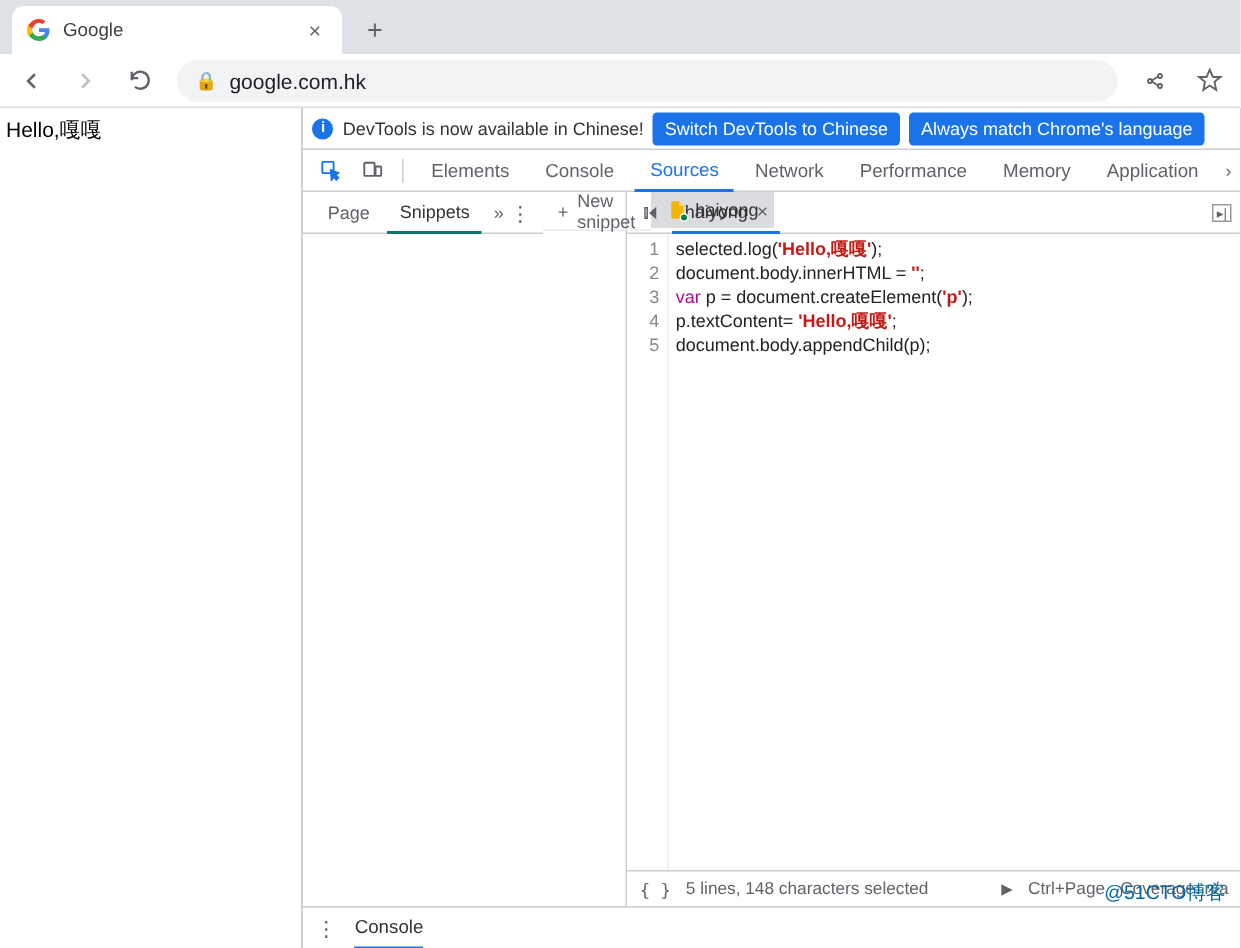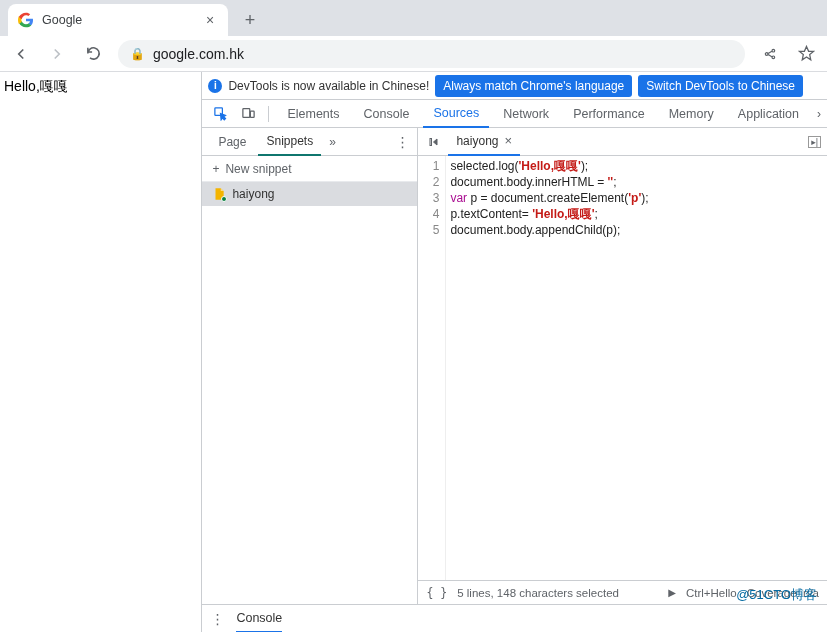--- a/index.html
+++ b/index.html
@@ -27,21 +27,21 @@
 .blue-btn { background:#1a73e8; color:#fff; padding:4px 8px; border-radius:3px; font-size:12px; cursor:pointer; white-space:nowrap; }
 
 .dt-tabs { height:28px; display:flex; align-items:center; padding:0 6px; gap:4px; border-bottom:1px solid #cacdd1; color:#5f6368; }
 .dt-tool-icon { width:24px; height:24px; display:flex; align-items:center; justify-content:center; cursor:pointer; }
 .dt-tool-icon.active { color:#1a73e8; }
 .dt-sep { width:1px; height:16px; background:#cacdd1; margin:0 4px; }
 .dt-tab { padding:0 10px; height:28px; display:flex; align-items:center; cursor:pointer; font-size:12.5px; color:#5f6368; }
 .dt-tab.active { color:#1a73e8; border-bottom:2px solid #1a73e8; }
 
 .sources-body { flex:1; display:flex; min-height:0; }
-.nav-pane { width:216px; border-right:1px solid #cacdd1; display:flex; flex-direction:column; }
+.nav-pane { width:216px; border-right:1px solid #cacdd1; display:flex; flex-direction:row; }
 .nav-tabs { height:28px; display:flex; align-items:center; padding:0 8px; gap:4px; border-bottom:1px solid #cacdd1; }
 .nav-tab { padding:0 8px; height:28px; display:flex; align-items:center; font-size:12px; color:#5f6368; cursor:pointer; }
 .nav-tab.active { color:#333; border-bottom:2px solid #0f766e; }
 .more-icon { margin-left:4px; color:#5f6368; cursor:pointer; }
 .kebab { margin-left:auto; color:#5f6368; cursor:pointer; font-size:14px; }
 .new-snippet { height:26px; display:flex; align-items:center; padding:0 10px; gap:6px; font-size:12px; color:#5f6368; border-bottom:1px solid #e8eaed; cursor:pointer; }
 .snippet-item { height:24px; display:flex; align-items:center; padding:0 10px; gap:6px; font-size:12px; background:#dadce0; cursor:pointer; }
 .snippet-icon { width:14px; height:14px; position:relative; }
 .snippet-icon svg { width:14px; height:14px; }
 .dot { position:absolute; bottom:-1px; right:-1px; width:6px; height:6px; border-radius:50%; background:#0b8043; border:1px solid #fff; }
@@ -120,22 +120,22 @@
 <div class="main">
   <div class="page-content">
     <span>Hello,嘎嘎</span>
   </div>
 
   <div class="devtools">
 
     <div class="banner">
       <span class="info-icon">i</span>
       <span>DevTools is now available in Chinese!</span>
+      <span class="blue-btn">Switch DevTools to Chinese</span>
       <span class="blue-btn">Always match Chrome's language</span>
-      <span class="blue-btn">Switch DevTools to Chinese</span>
     </div>
 
     <div class="dt-tabs">
       <div class="dt-tool-icon active">
           <svg width="15" height="15" viewBox="0 0 24 24" fill="none" stroke="currentColor" stroke-width="2">
             <rect x="3" y="3" width="12" height="12" rx="1"></rect>
             <path d="M12 12l8 3-3 2 3 3-2 2-3-3-2 3z" fill="currentColor"></path>
           </svg>
         </div>
       <div class="dt-tool-icon">
@@ -198,21 +198,21 @@
           <div class="code"><span>selected.log(</span><span class="str">'Hello,嘎嘎'</span><span>);</span>
 <span>document.body.innerHTML = </span><span class="str">''</span><span>;</span>
 <span class="kw">var</span><span> p = document.createElement(</span><span class="str">'p'</span><span>);</span>
 <span>p.textContent= </span><span class="str">'Hello,嘎嘎'</span><span>;</span>
 <span>document.body.appendChild(p);</span></div>
         </div>
         <div class="status-bar">
           <span class="braces">{ }</span>
           <span>5 lines, 148 characters selected</span>
           <span style="margin-left:auto" class="play">▶</span>
-          <span>Ctrl+Hello</span>
+          <span>Ctrl+Page</span>
           <span>Coverage: n/a</span>
         </div>
       </div>
     </div>
 
     <div class="drawer">
       <span class="kebab" style="margin-left:0">⋮</span>
       <span class="drawer-tab">Console</span>
     </div>
 

